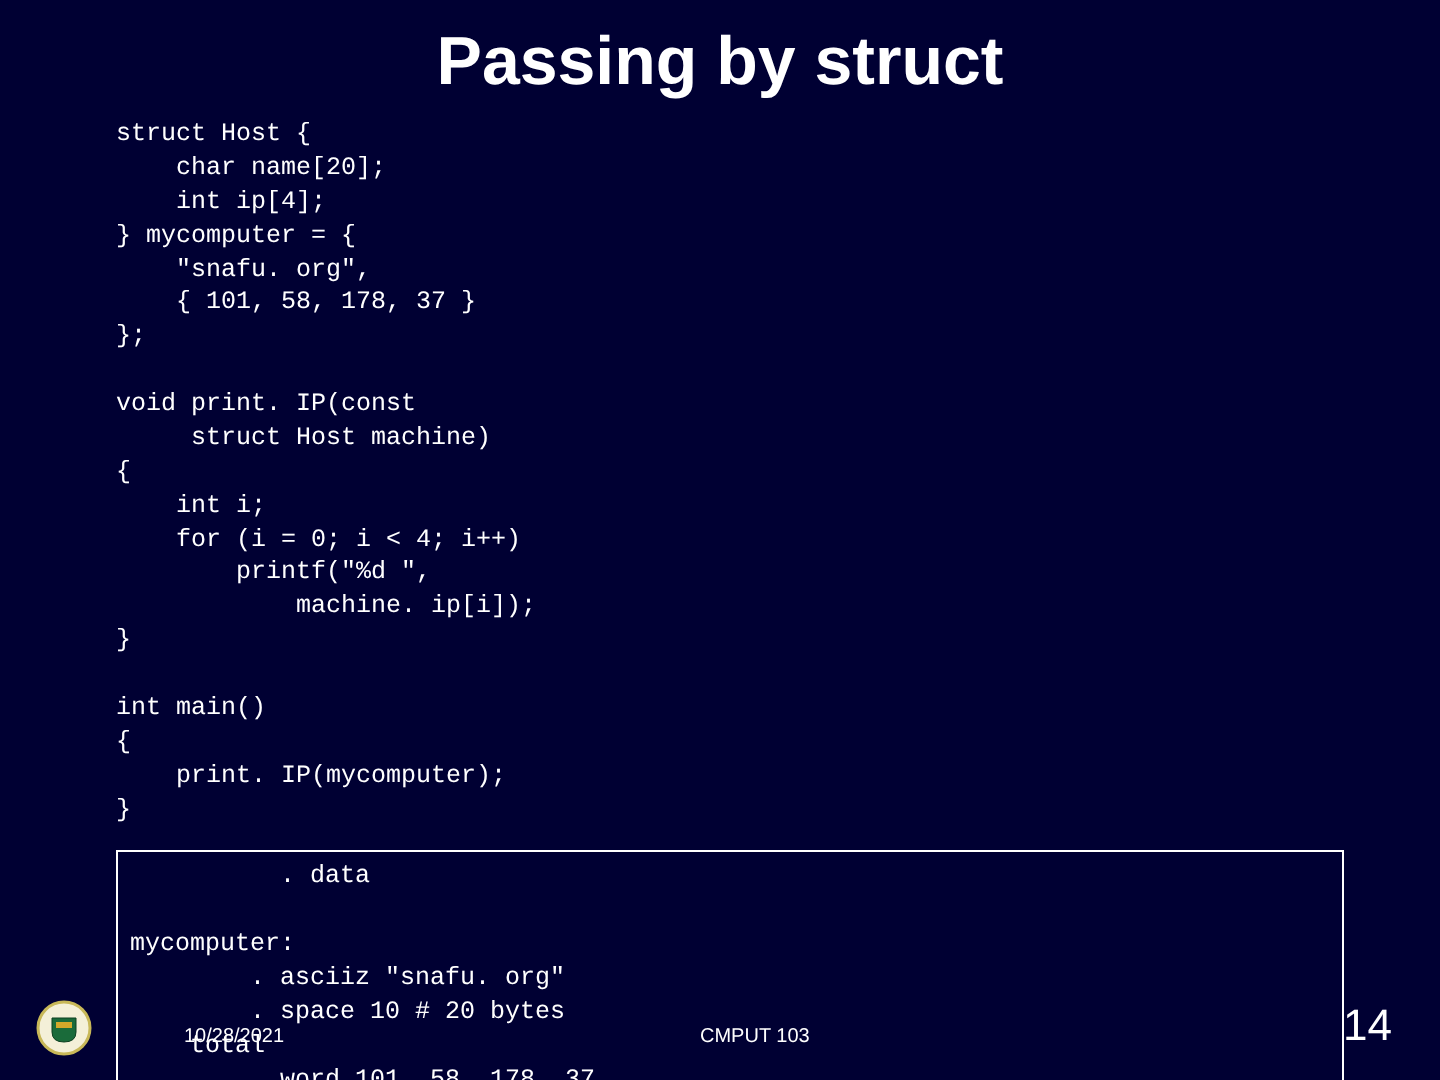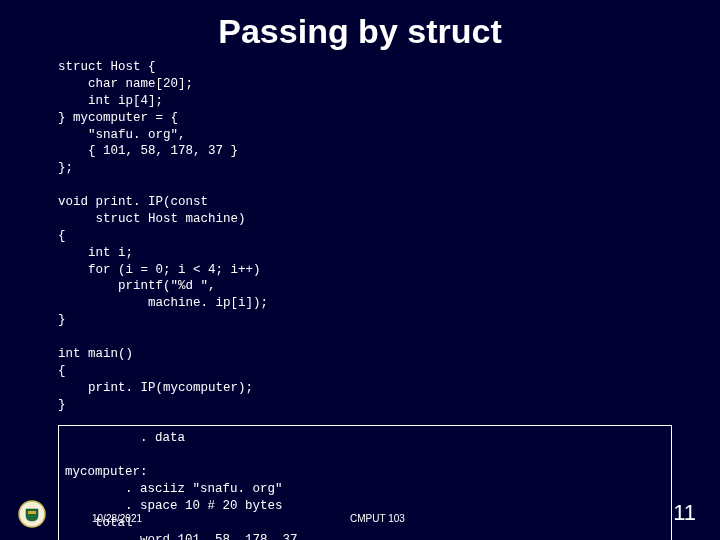--- a/index.html
+++ b/index.html
@@ -122,14 +122,14 @@
 <div class="footer">
   <div class="logo">
     <svg width="28" height="28" viewBox="0 0 28 28">
       <circle cx="14" cy="14" r="13" fill="#f4f0d8" stroke="#c8b858" stroke-width="1.5"></circle>
       <path d="M 8 9 L 8 16 Q 8 21 14 21 Q 20 21 20 16 L 20 9 Z" fill="#1a6b3a" stroke="#0d4020" stroke-width="0.5"></path>
       <rect x="10" y="11" width="8" height="3" fill="#d4a82a"></rect>
     </svg>
   </div>
   <div class="date">10/28/2021</div>
   <div class="course">CMPUT 103</div>
-  <div class="pagenum">11</div>
+  <div class="pagenum">14</div>
 </div>
 
 </body></html>

